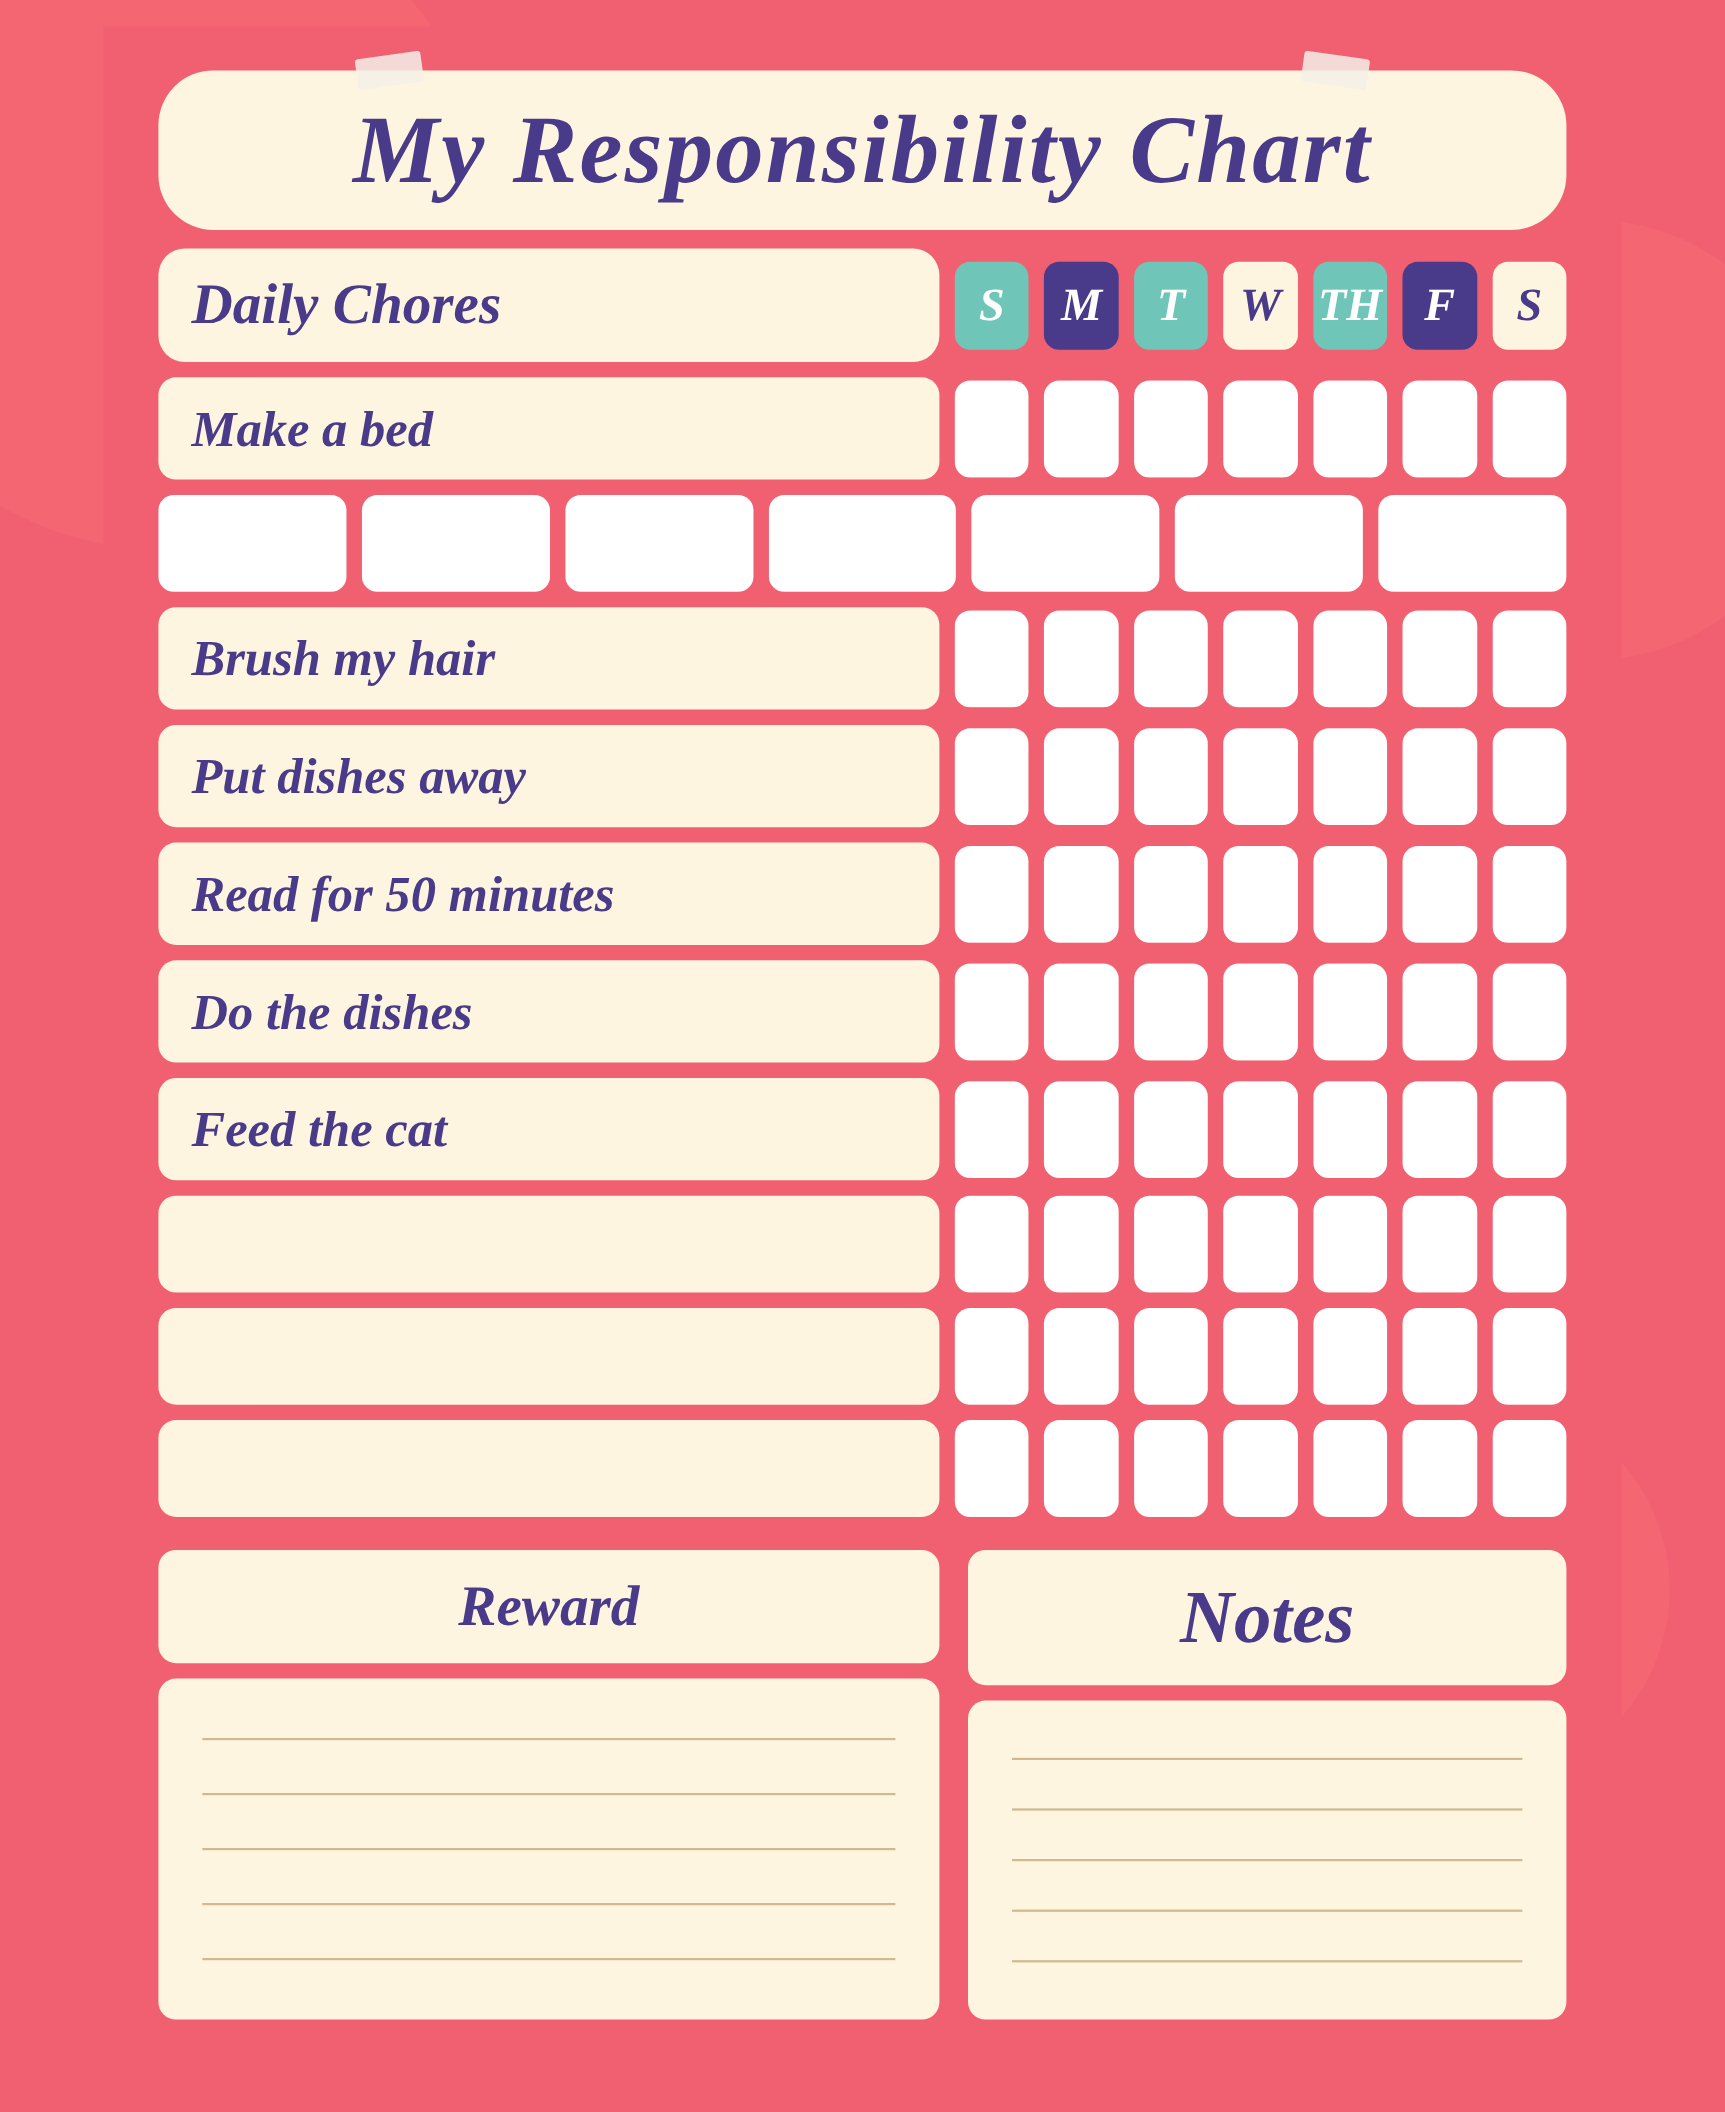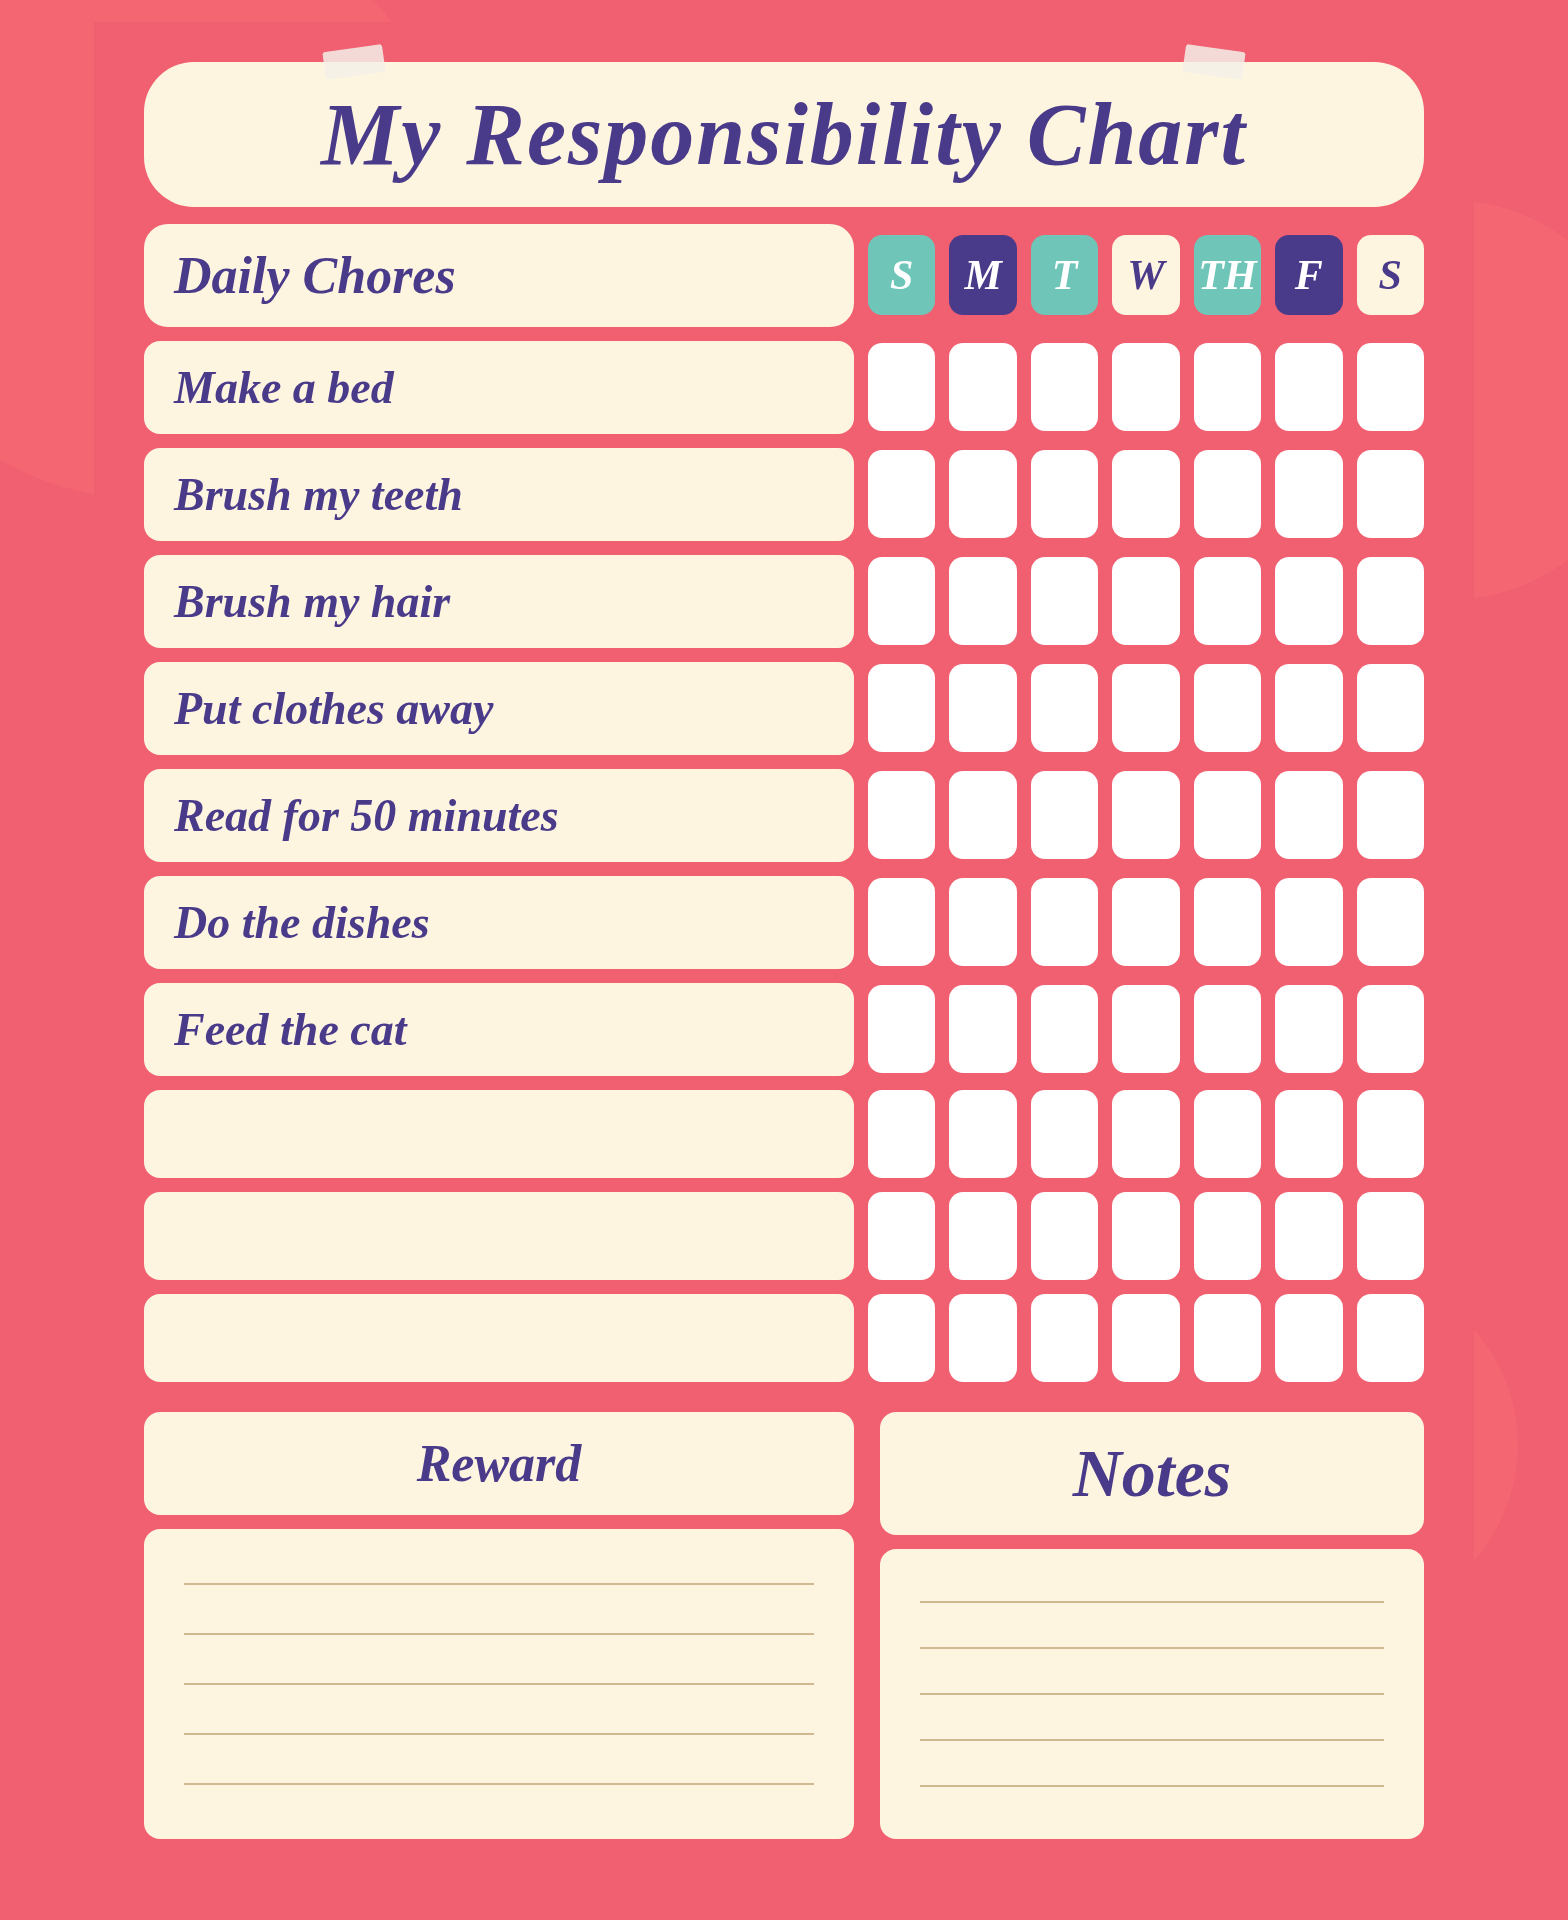--- a/index.html
+++ b/index.html
@@ -294,23 +294,20 @@
             <div class="day-cell"></div>
             <div class="day-cell"></div>
             <div class="day-cell"></div>
             <div class="day-cell"></div>
             <div class="day-cell"></div>
             <div class="day-cell"></div>
             <div class="day-cell"></div>
           </div>
         </div>
         <div class="chore-row">
-          <div class="chore-label">
-            <span class="chore-label-text">Brush my teeth</span>
-          </div>
           <div class="day-cells">
             <div class="day-cell"></div>
             <div class="day-cell"></div>
             <div class="day-cell"></div>
             <div class="day-cell"></div>
             <div class="day-cell"></div>
             <div class="day-cell"></div>
             <div class="day-cell"></div>
           </div>
         </div>
@@ -323,21 +320,21 @@
             <div class="day-cell"></div>
             <div class="day-cell"></div>
             <div class="day-cell"></div>
             <div class="day-cell"></div>
             <div class="day-cell"></div>
             <div class="day-cell"></div>
           </div>
         </div>
         <div class="chore-row">
           <div class="chore-label">
-            <span class="chore-label-text">Put clothes away</span>
+            <span class="chore-label-text">Put dishes away</span>
           </div>
           <div class="day-cells">
             <div class="day-cell"></div>
             <div class="day-cell"></div>
             <div class="day-cell"></div>
             <div class="day-cell"></div>
             <div class="day-cell"></div>
             <div class="day-cell"></div>
             <div class="day-cell"></div>
           </div>

